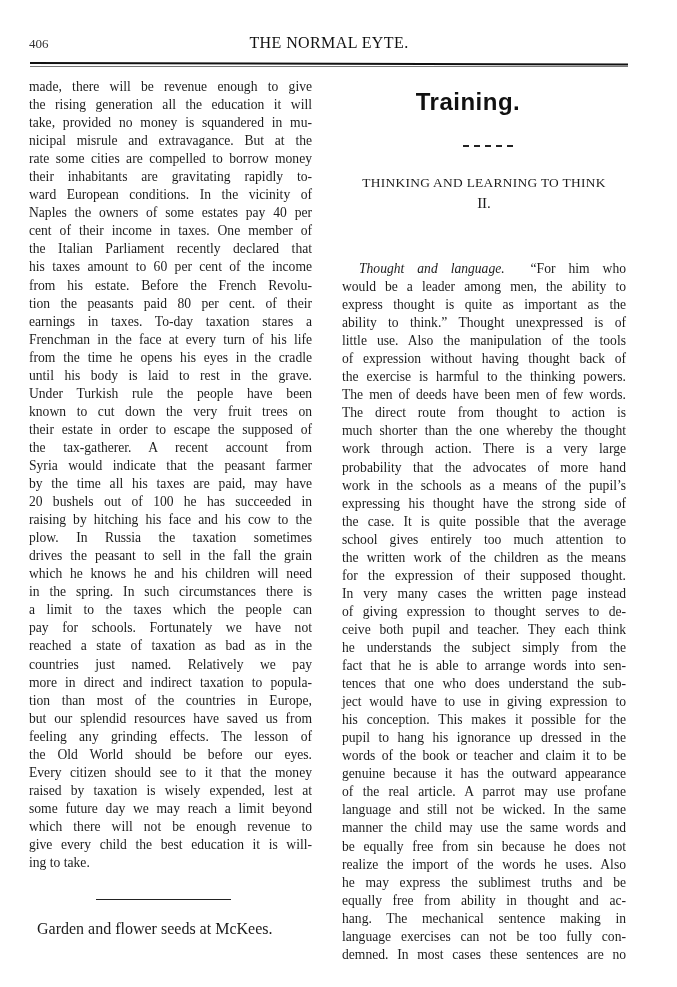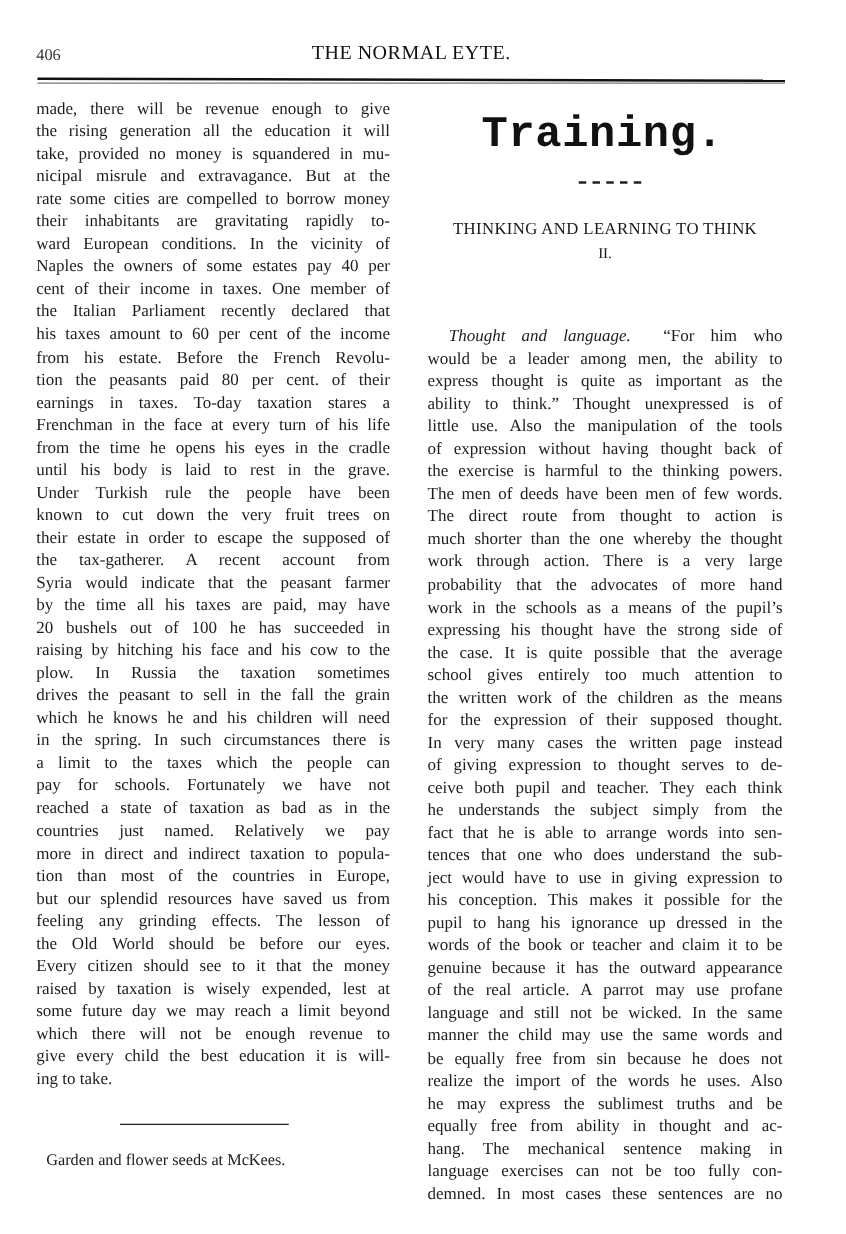--- a/index.html
+++ b/index.html
@@ -92,33 +92,33 @@
       top: 899px;
       width: 135px;
       height: 1px;
       background: #222;
     }
     .footer-note {
       position: absolute;
       left: 37px;
       top: 920px;
       font-family: "Liberation Serif", serif;
-      font-size: 13px;
+      font-size: 16px;
       color: #1c1c1c;
     }
 
     .section-title {
       position: absolute;
-      left: 340px;
+      left: 326px;
       top: 88px;
       width: 284px;
       text-align: center;
-      font-family: Liberation Mono, monospace;
+      font-family: Liberation Sans, sans-serif;
       font-weight: bold;
-      font-size: 35px;
+      font-size: 24px;
       letter-spacing: 0.5px;
       color: #111;
     }
     .dotted-ornament {
       position: absolute;
       left: 463px;
       top: 145px;
       width: 50px;
       height: 0;
       border-top: 2px dashed #222;
@@ -134,21 +134,21 @@
       letter-spacing: 0.3px;
       color: #1a1a1a;
     }
     .article-part {
       position: absolute;
       left: 342px;
       top: 195px;
       width: 284px;
       text-align: center;
       font-family: "Liberation Serif", serif;
-      font-size: 12px;
+      font-size: 15px;
       color: #1a1a1a;
     }
     .col-right.body-right {
       top: 232px;
     }
     .italic-lead {
       font-style: italic;
     }
     .indent {
       padding-left: 17px;

